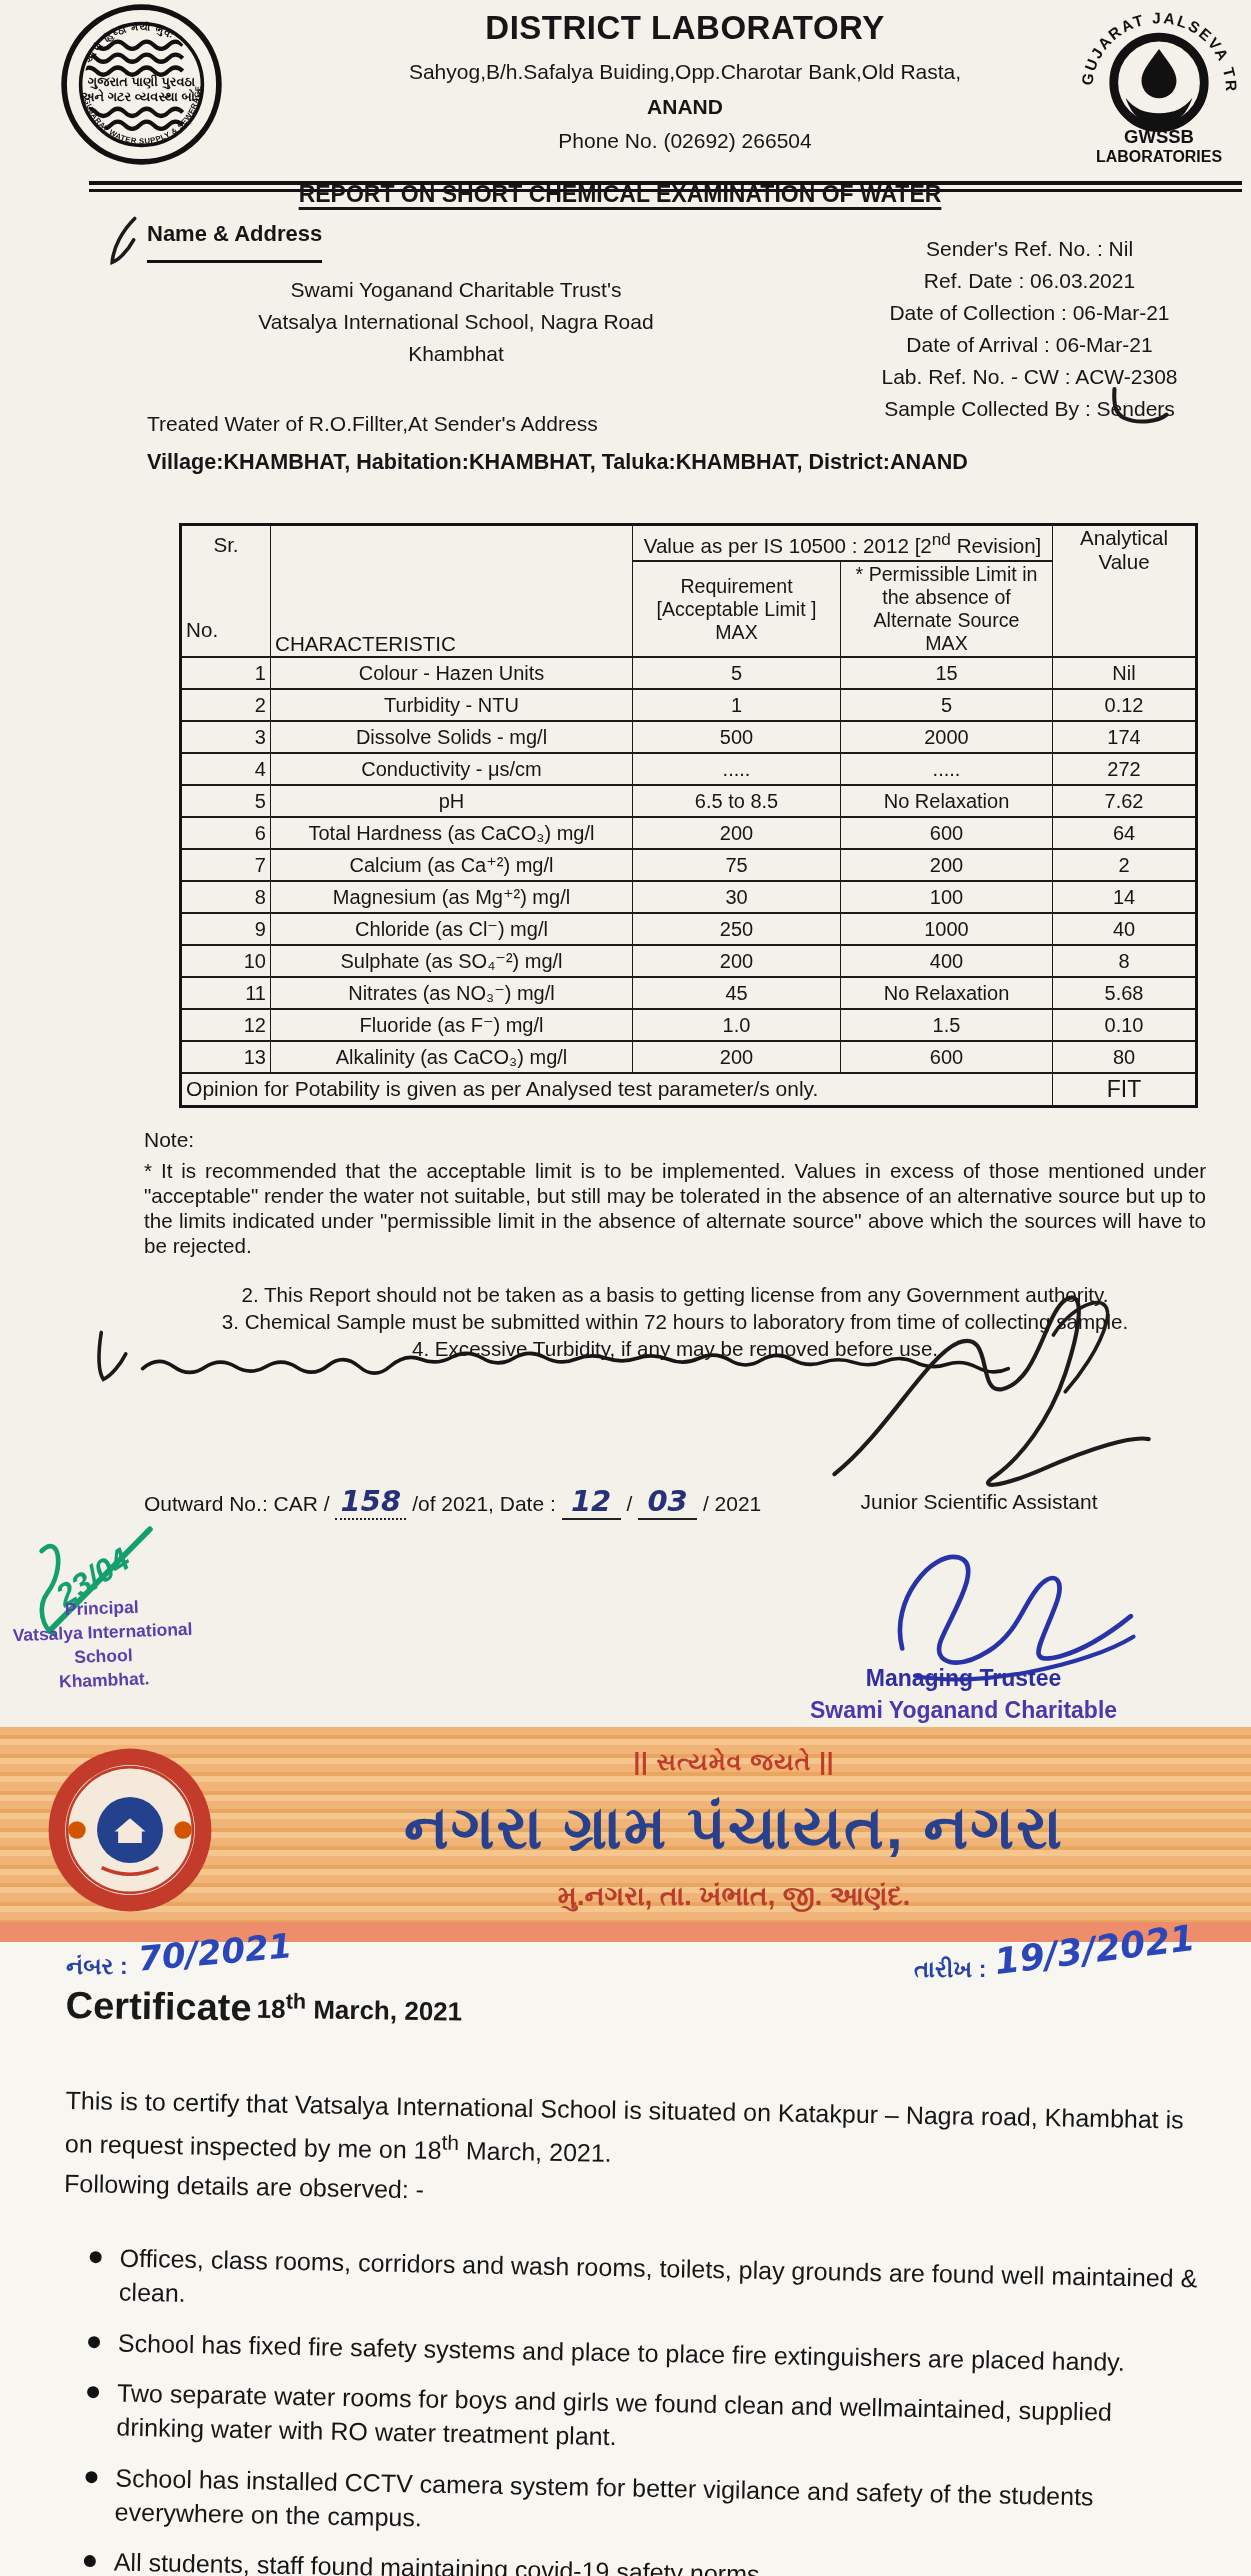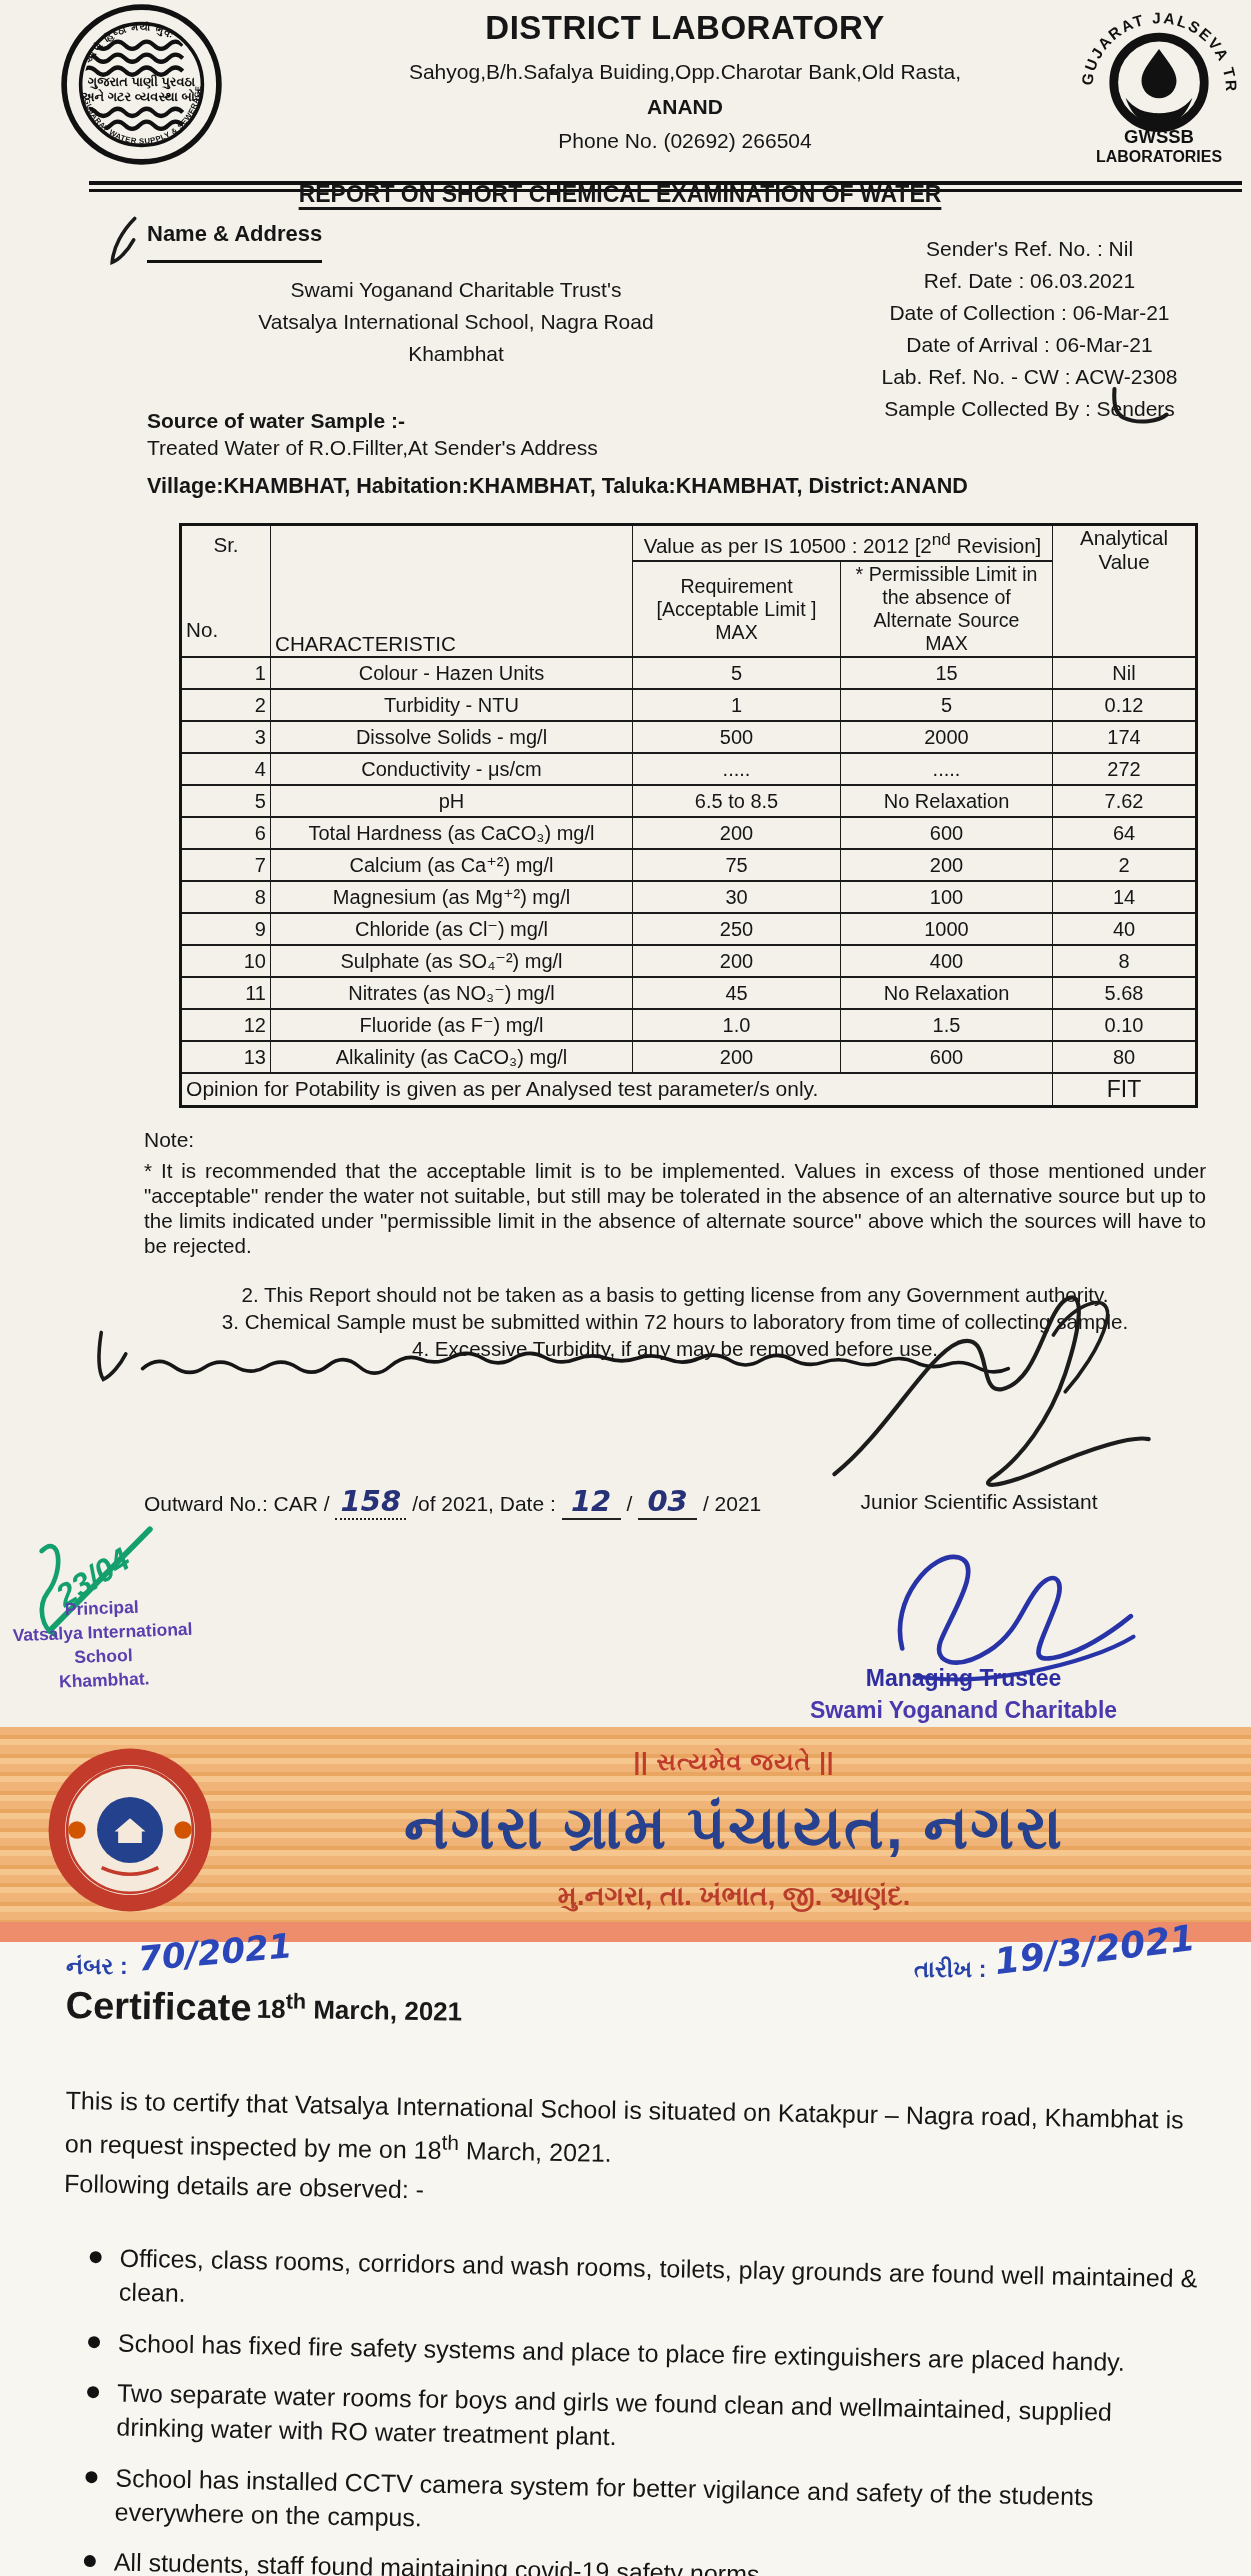--- a/index.html
+++ b/index.html
@@ -171,21 +171,20 @@
         <li>Date of Arrival : 06-Mar-21</li>
         <li>Lab. Ref. No. - CW : ACW-2308</li>
         <li>Sample Collected By : Senders</li>
       </ul>
 
     <svg class="abs" style="left:1108px;top:384px;" width="62" height="46" viewBox="0 0 120 90">
       <path d="M12,10 C10,40 14,58 30,66 C60,80 100,72 114,60" fill="none" stroke="#1a1a1a" stroke-width="8" stroke-linecap="round"></path>
     </svg>
 
     <div class="abs" style="left:147px;top:409px;width:1030px;">
-      <div class="src-label">Source of water Sample :-</div>
       <div class="src-value" style="margin-top:3.1px;">Treated Water of R.O.Fillter,At Sender's Address</div>
       <div class="src-loc" style="margin-top:13.4px;">Village:KHAMBHAT, Habitation:KHAMBHAT, Taluka:KHAMBHAT, District:ANAND</div>
     </div>
 
     <table class="water abs" style="left:143px;top:523px;margin-left:36px;">
       <colgroup>
           <col style="width:90px">
           <col style="width:362px">
           <col style="width:208px">
           <col style="width:212px">

